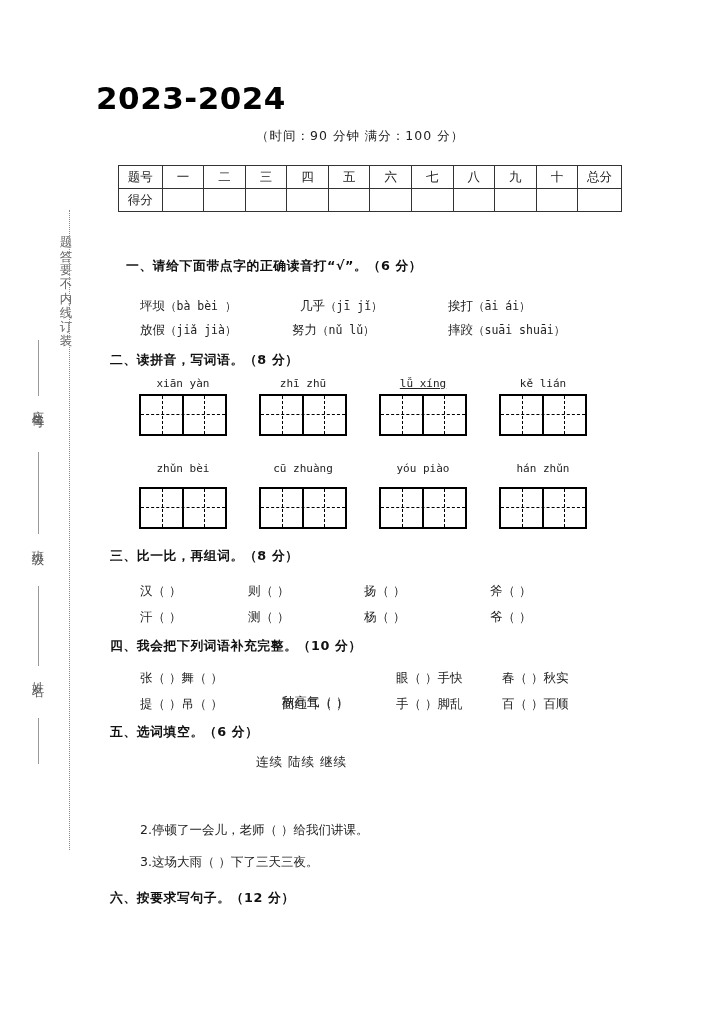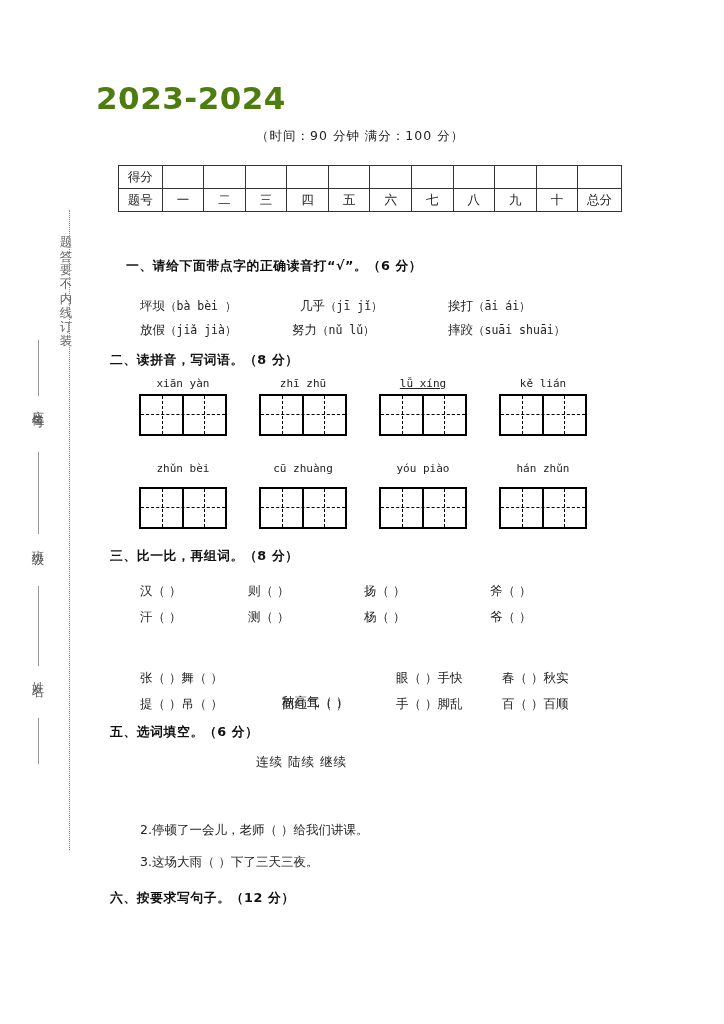--- a/index.html
+++ b/index.html
@@ -66,21 +66,21 @@
     height: 1024px;
   }
   #doc-title {
     position: absolute;
     left: 0px;
     top: 80px;
     font-size: 31px;
     font-weight: bold;
     letter-spacing: 0.5px;
     font-family: "DejaVu Sans", "Liberation Sans", sans-serif;
-    color: #4d7c0f;
+    color: #000000;
   }
   #exam-meta {
     position: absolute;
     left: 160px;
     top: 128px;
     font-size: 12.5px;
     color: #222;
     letter-spacing: 1px;
   }
 
@@ -181,48 +181,48 @@
 </div>
 
 <div id="sheet">
 
   <div id="doc-title">2023-2024</div>
 
   <div id="exam-meta">（时间：90 分钟  满分：100 分）</div>
 
   <table id="score-table">
     <tbody>
-      <tr>
-        <td class="hdr-cell">得分</td>
-        <td></td>
-        <td></td>
-        <td></td>
-        <td></td>
-        <td></td>
-        <td></td>
-        <td></td>
-        <td></td>
-        <td></td>
-        <td></td>
-        <td></td>
-      </tr>
       <tr>
         <td class="hdr-cell">题号</td>
         <td class="num-cell">一</td>
         <td class="num-cell">二</td>
         <td class="num-cell">三</td>
         <td class="num-cell">四</td>
         <td class="num-cell">五</td>
         <td class="num-cell">六</td>
         <td class="num-cell">七</td>
         <td class="num-cell">八</td>
         <td class="num-cell">九</td>
         <td class="num-cell">十</td>
         <td class="hdr-cell">总分</td>
       </tr>
+      <tr>
+        <td class="hdr-cell">得分</td>
+        <td></td>
+        <td></td>
+        <td></td>
+        <td></td>
+        <td></td>
+        <td></td>
+        <td></td>
+        <td></td>
+        <td></td>
+        <td></td>
+        <td></td>
+      </tr>
     </tbody>
   </table>
 
   <div class="q-head" style="left:30px; top:258px;">一、请给下面带点字的正确读音打“√”。（6 分）</div>
 
   <div class="q-line" style="left:44px; top:298px;">
     <span>坪坝</span><span class="py">（bà  bèi ）</span>
   </div>
   <div class="q-line" style="left:204px; top:298px;">
     <span>几乎</span><span class="py">（jī  jǐ）</span>
@@ -312,20 +312,21 @@
   <div class="q-line" style="left:44px;  top:583px;">汉（     ）</div>
   <div class="q-line" style="left:152px; top:583px;">则（     ）</div>
   <div class="q-line" style="left:268px; top:583px;">扬（     ）</div>
   <div class="q-line" style="left:394px; top:583px;">斧（     ）</div>
 
   <div class="q-line" style="left:44px;  top:609px;">汗（     ）</div>
   <div class="q-line" style="left:152px; top:609px;">测（     ）</div>
   <div class="q-line" style="left:268px; top:609px;">杨（     ）</div>
   <div class="q-line" style="left:394px; top:609px;">爷（     ）</div>
 
+  <div class="q-head" style="left:14px; top:638px;">四、我会把下列词语补充完整。（10 分）</div>
 
   <div class="q-line" style="left:44px;  top:670px;">张（   ）舞（   ）</div>
   <div class="q-line" style="left:186px; top:694px;">秋高气（   ）</div>
   <div class="q-line" style="left:300px; top:670px;">眼（   ）手快</div>
   <div class="q-line" style="left:406px; top:670px;">春（   ）秋实</div>
 
   <div class="q-line" style="left:44px;  top:696px;">提（   ）吊（   ）</div>
   <div class="q-line" style="left:186px; top:696px;">面红耳（   ）</div>
   <div class="q-line" style="left:300px; top:696px;">手（   ）脚乱</div>
   <div class="q-line" style="left:406px; top:696px;">百（   ）百顺</div>

